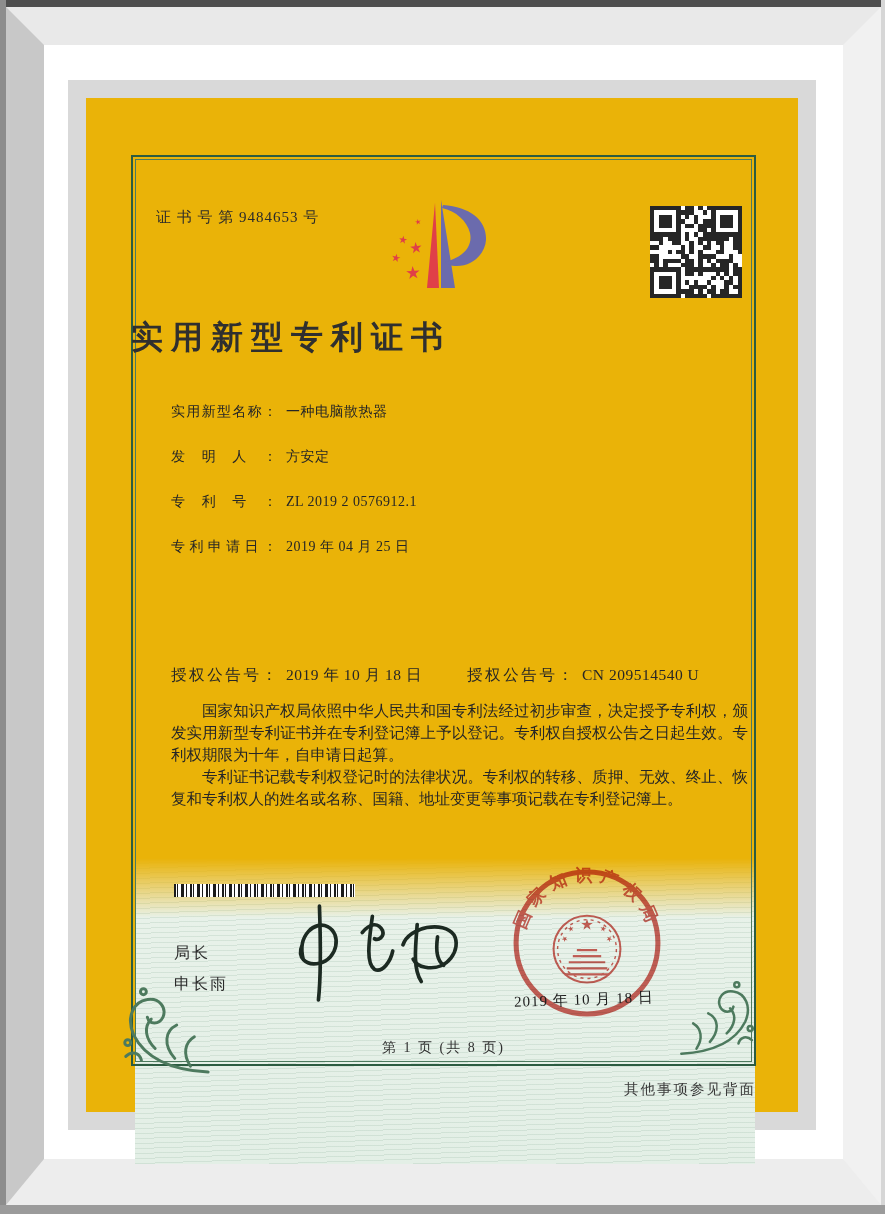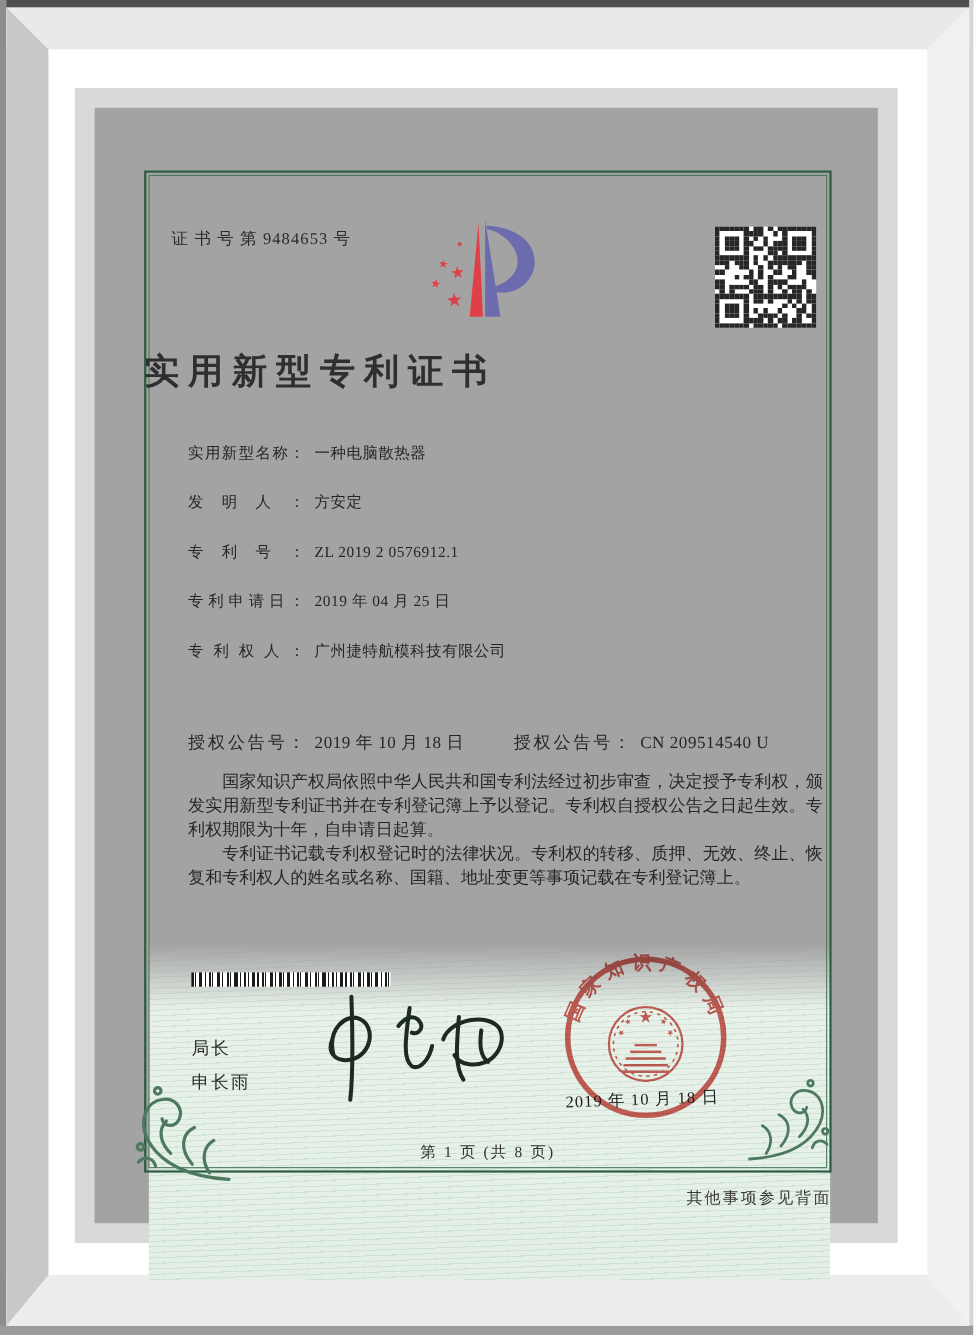--- a/index.html
+++ b/index.html
@@ -16,21 +16,21 @@
 
   
   .bevel{position:absolute;left:6px;top:7px;right:4px;bottom:9px;
     border-style:solid;border-width:38px 38px 46px 38px;
     border-top-color:#e9e9e9;border-right-color:#f1f1f1;
     border-bottom-color:#ededed;border-left-color:#c8c8c8;
     background:#ffffff;}
 
   
   .paper{position:absolute;left:86px;top:98px;width:712px;height:1014px;
-    background:#a3a3a3;box-shadow:0 0 0 18px #d9d9d9;}
+    background:#eab308;box-shadow:0 0 0 18px #d9d9d9;}
 
   
   .cert-border{position:absolute;left:45px;top:57px;width:625px;height:911px;
     border:2px solid #2c5c41;z-index:3;pointer-events:none;}
   .cert-border::after{content:"";position:absolute;inset:2px;border:1px solid #4d7a5e;}
 
   .cert-no{position:absolute;left:70px;top:110px;font-size:15px;color:#2b2b2b;letter-spacing:1px;z-index:4;}
 
   .logo{position:absolute;left:305px;top:97px;width:105px;height:100px;z-index:4;}
 
@@ -569,23 +569,20 @@
         <span class="flabel">实用新型名称：</span><span class="fvalue">一种电脑散热器</span>
       </div>
       <div class="frow">
         <span class="flabel">发明人：</span><span class="fvalue">方安定</span>
       </div>
       <div class="frow">
         <span class="flabel">专利号：</span><span class="fvalue">ZL 2019 2 0576912.1</span>
       </div>
       <div class="frow">
         <span class="flabel">专利申请日：</span><span class="fvalue">2019 年 04 月 25 日</span>
-      </div>
-      <div class="frow">
-        <span class="flabel">专利权人：</span><span class="fvalue">广州捷特航模科技有限公司</span>
       </div>
     </div>
 
     <div class="grant">
       <span class="pair1"><span class="flabel">授权公告号：</span><span class="fvalue">2019 年 10 月 18 日</span></span><span class="flabel">授权公告号：</span><span class="fvalue">CN 209514540 U</span>
     </div>
 
     <div class="paras">
       <p>国家知识产权局依照中华人民共和国专利法经过初步审查，决定授予专利权，颁发实用新型专利证书并在专利登记簿上予以登记。专利权自授权公告之日起生效。专利权期限为十年，自申请日起算。</p>
       <p>专利证书记载专利权登记时的法律状况。专利权的转移、质押、无效、终止、恢复和专利权人的姓名或名称、国籍、地址变更等事项记载在专利登记簿上。</p>

